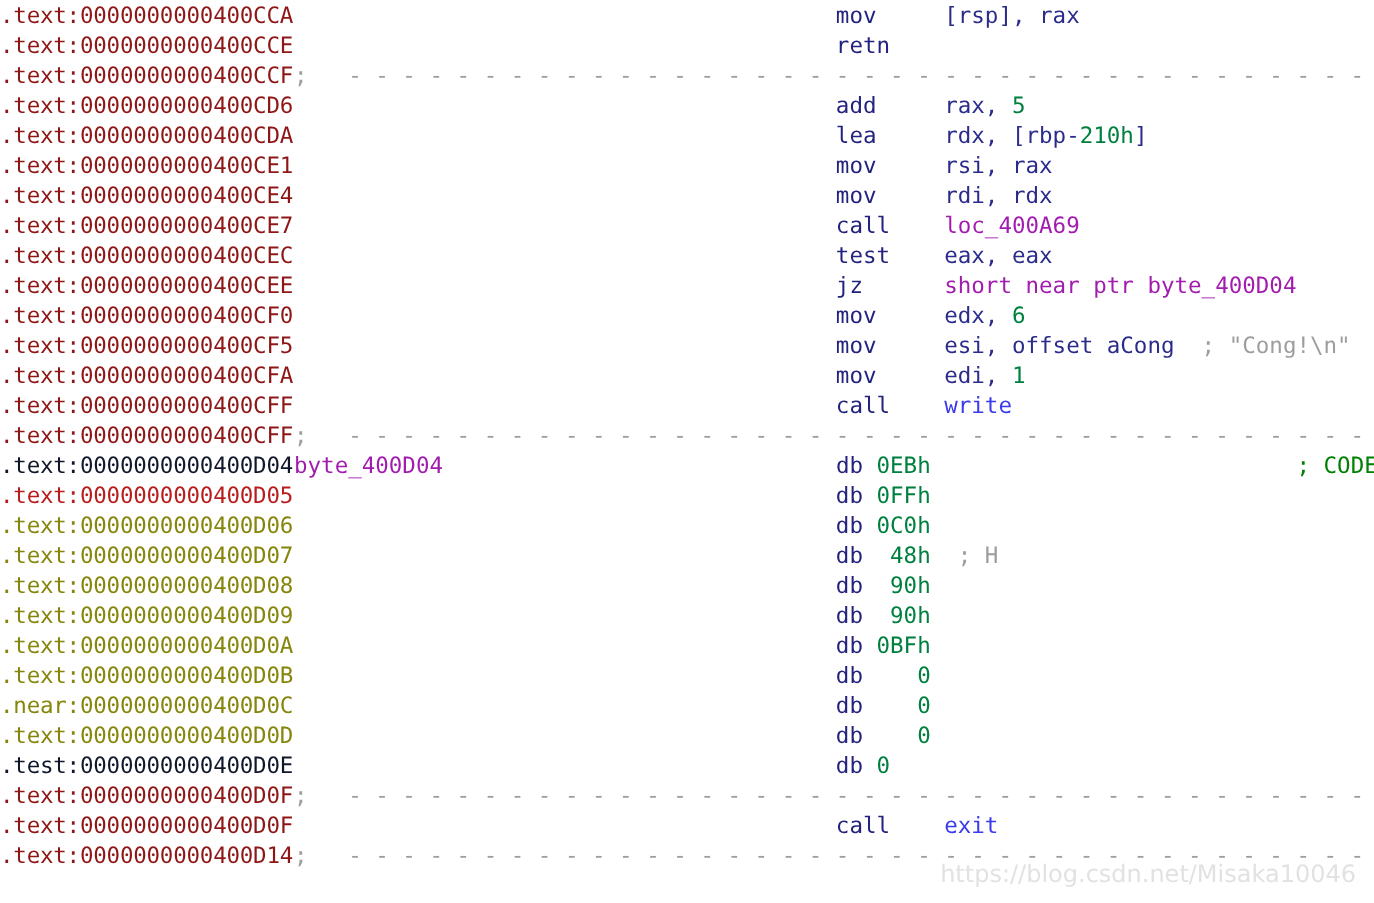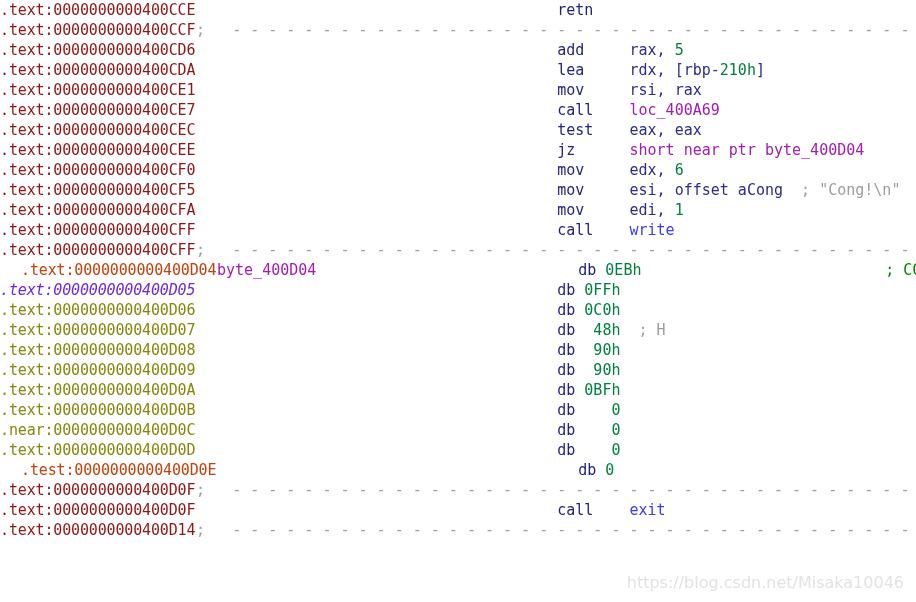--- a/index.html
+++ b/index.html
@@ -28,22 +28,22 @@
   }
   
   .addr {
     display: inline-block;
     width: 196px;
     white-space: pre;
     letter-spacing: -0.15px;
   }
   .addr-code    { color: #8e1616; }
   .addr-olive   { color: #86860d; }
-  .addr-gray    { color: #c2410c; padding-left: 21px; }
-  .addr-blue    { color: #6d28d9; font-style: italic; }
+  .addr-gray    { color: #0f172a; }
+  .addr-blue    { color: #b91c1c; }
 
   
   .body { white-space: pre; }
 
   .label      { color: #a21caf; }
   .mnem       { color: #23237f; }
   .ops        { color: #2b2b8b; }
   .num        { color: #00803f; }
   .fn         { color: #3a3aee; }
   .cmt-xref   { color: #018001; }
@@ -64,25 +64,27 @@
     white-space: pre;
     pointer-events: none;
     user-select: none;
   }
 </style>
 </head>
 <body>
 
 <div id="ida-view">
   <div id="lines-container">
+      <div class="line"><span class="addr addr-code">.text:0000000000400CCA</span><span class="body">                                        <span class="mnem">mov</span>     <span class="ops">[rsp], rax</span></span></div>
       <div class="line"><span class="addr addr-code">.text:0000000000400CCE</span><span class="body">                                        <span class="mnem">retn</span></span></div>
       <div class="line"><span class="addr addr-code">.text:0000000000400CCF</span><span class="body"><span class="sep-semi">;</span>   <span class="sep-dashes">- - - - - - - - - - - - - - - - - - - - - - - - - - - - - - - - - - - - - - - - - - - - - - - - - - - - - - - - - - - - - - - - - - - - - - - - - - - - - - - - - - - -</span></span></div>
       <div class="line"><span class="addr addr-code">.text:0000000000400CD6</span><span class="body">                                        <span class="mnem">add</span>     <span class="ops">rax, </span><span class="num">5</span></span></div>
       <div class="line"><span class="addr addr-code">.text:0000000000400CDA</span><span class="body">                                        <span class="mnem">lea</span>     <span class="ops">rdx, [rbp-</span><span class="num">210h</span><span class="ops">]</span></span></div>
       <div class="line"><span class="addr addr-code">.text:0000000000400CE1</span><span class="body">                                        <span class="mnem">mov</span>     <span class="ops">rsi, rax</span></span></div>
+      <div class="line"><span class="addr addr-code">.text:0000000000400CE4</span><span class="body">                                        <span class="mnem">mov</span>     <span class="ops">rdi, rdx</span></span></div>
       <div class="line"><span class="addr addr-code">.text:0000000000400CE7</span><span class="body">                                        <span class="mnem">call</span>    <span class="label">loc_400A69</span></span></div>
       <div class="line"><span class="addr addr-code">.text:0000000000400CEC</span><span class="body">                                        <span class="mnem">test</span>    <span class="ops">eax, eax</span></span></div>
       <div class="line"><span class="addr addr-code">.text:0000000000400CEE</span><span class="body">                                        <span class="mnem">jz</span>      <span class="label">short near ptr byte_400D04</span></span></div>
       <div class="line"><span class="addr addr-code">.text:0000000000400CF0</span><span class="body">                                        <span class="mnem">mov</span>     <span class="ops">edx, </span><span class="num">6</span></span></div>
       <div class="line"><span class="addr addr-code">.text:0000000000400CF5</span><span class="body">                                        <span class="mnem">mov</span>     <span class="ops">esi, offset aCong</span>  <span class="cmt-gray">; "Cong!\n"</span></span></div>
       <div class="line"><span class="addr addr-code">.text:0000000000400CFA</span><span class="body">                                        <span class="mnem">mov</span>     <span class="ops">edi, </span><span class="num">1</span></span></div>
       <div class="line"><span class="addr addr-code">.text:0000000000400CFF</span><span class="body">                                        <span class="mnem">call</span>    <span class="fn">write</span></span></div>
       <div class="line"><span class="addr addr-code">.text:0000000000400CFF</span><span class="body"><span class="sep-semi">;</span>   <span class="sep-dashes">- - - - - - - - - - - - - - - - - - - - - - - - - - - - - - - - - - - - - - - - - - - - - - - - - - - - - - - - - - - - - - - - - - - - - - - - - - - - - - - - - - - -</span></span></div>
       <div class="line"><span class="addr addr-gray">.text:0000000000400D04</span><span class="body"><span class="label">byte_400D04</span>                             <span class="mnem">db</span> <span class="num">0EBh</span>                           <span class="cmt-xref">; CODE XREF: .text:0000000000400CEE↑j</span></span></div>
       <div class="line"><span class="addr addr-blue">.text:0000000000400D05</span><span class="body">                                        <span class="mnem">db</span> <span class="num">0FFh</span></span></div>

